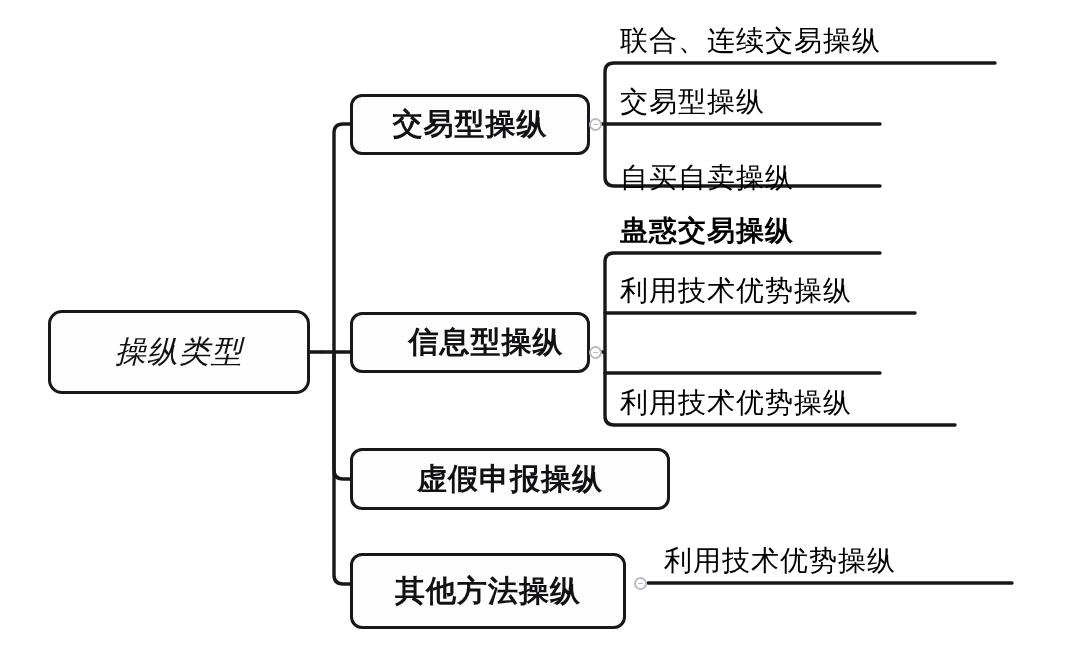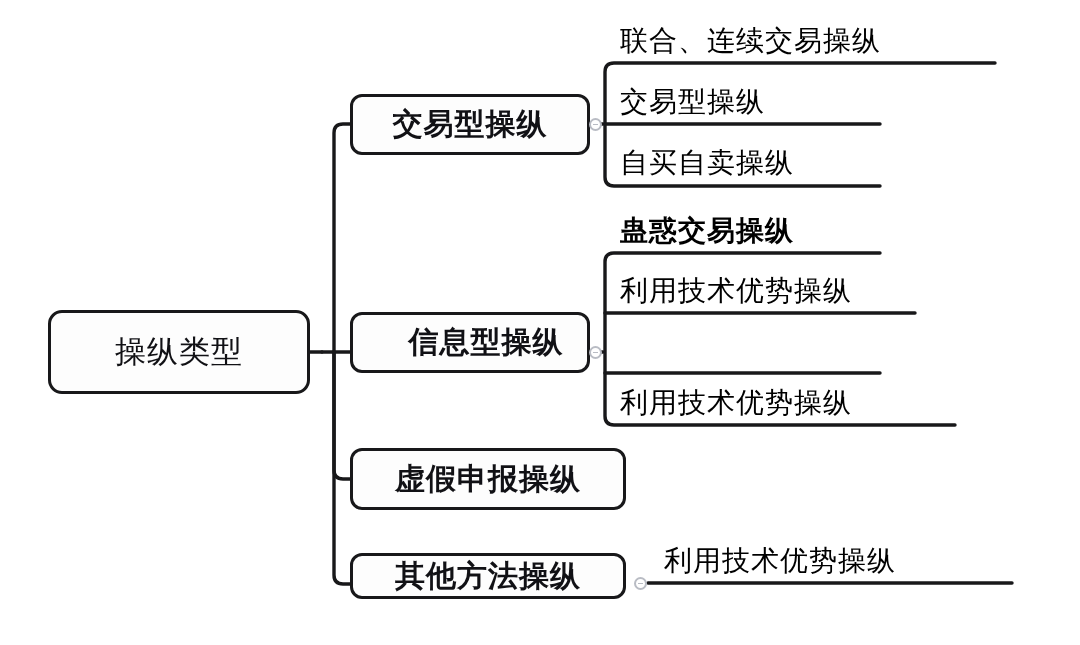--- a/index.html
+++ b/index.html
@@ -100,59 +100,59 @@
       <path d="M590,352 L588,352"></path>
       <path d="M603,352 L595,352"></path>
       <path d="M880,253 L614,253 Q605,253 605,262 L605,416 Q605,425 614,425 L955,425"></path>
       <path d="M605,313 L915,313"></path>
       <path d="M605,373 L880,373"></path>
 
       <path d="M648,583 L1012,583"></path>
     </g>
   </svg>
 
-  <div class="node root" style="left:48px; top:310px; width:262px; height:84px;">
+  <div class="node root" style="left:48px; top:310px; width:262px; height:84px;font-style:italic;">
     <span>操纵类型</span>
   </div>
 
   <div class="node branch" style="left:350px; top:94px; width:240px; height:61px;">
     <span>交易型操纵</span>
   </div>
   <div class="handle" style="left:589px; top:118px;"></div>
 
   <div class="leaf" style="left:620px; top:18px; width:378px; height:44px;">
     <span>联合、连续交易操纵</span>
   </div>
   <div class="leaf" style="left:620px; top:79px; width:262px; height:44px;">
     <span>交易型操纵</span>
   </div>
-  <div class="leaf" style="left:620px; top:140px; width:262px; height:44px;">
+  <div class="leaf" style="left:620px; top:155px; width:262px; height:44px;">
     <span>自买自卖操纵</span>
   </div>
 
   <div class="node branch" style="left:350px; top:312px; width:240px; height:61px;padding-left:32px;">
     <span>信息型操纵</span>
   </div>
   <div class="handle" style="left:589px; top:346px;"></div>
 
   <div class="leaf" style="left:620px; top:208px; width:262px; height:44px;font-weight:bold;">
     <span>蛊惑交易操纵</span>
   </div>
   <div class="leaf" style="left:620px; top:268px; width:297px; height:44px;">
     <span>利用技术优势操纵</span>
   </div>
   <div class="leaf" style="left:620px; top:380px; width:336px; height:44px;">
     <span>利用技术优势操纵</span>
   </div>
 
-  <div class="node branch" style="left:350px; top:448px; width:276px; height:62px;">
+  <div class="node branch" style="left:350px; top:448px; width:320px; height:62px;">
     <span>虚假申报操纵</span>
   </div>
 
-  <div class="node branch" style="left:350px; top:553px; width:276px; height:46px;text-align:right;">
+  <div class="node branch" style="left:350px; top:553px; width:276px; height:76px;text-align:right;">
     <span>其他方法操纵</span>
   </div>
   <div class="handle" style="left:634px; top:577px;"></div>
 
   <div class="leaf" style="left:664px; top:538px; width:336px; height:44px;">
     <span>利用技术优势操纵</span>
   </div>
 
 </div>
 

